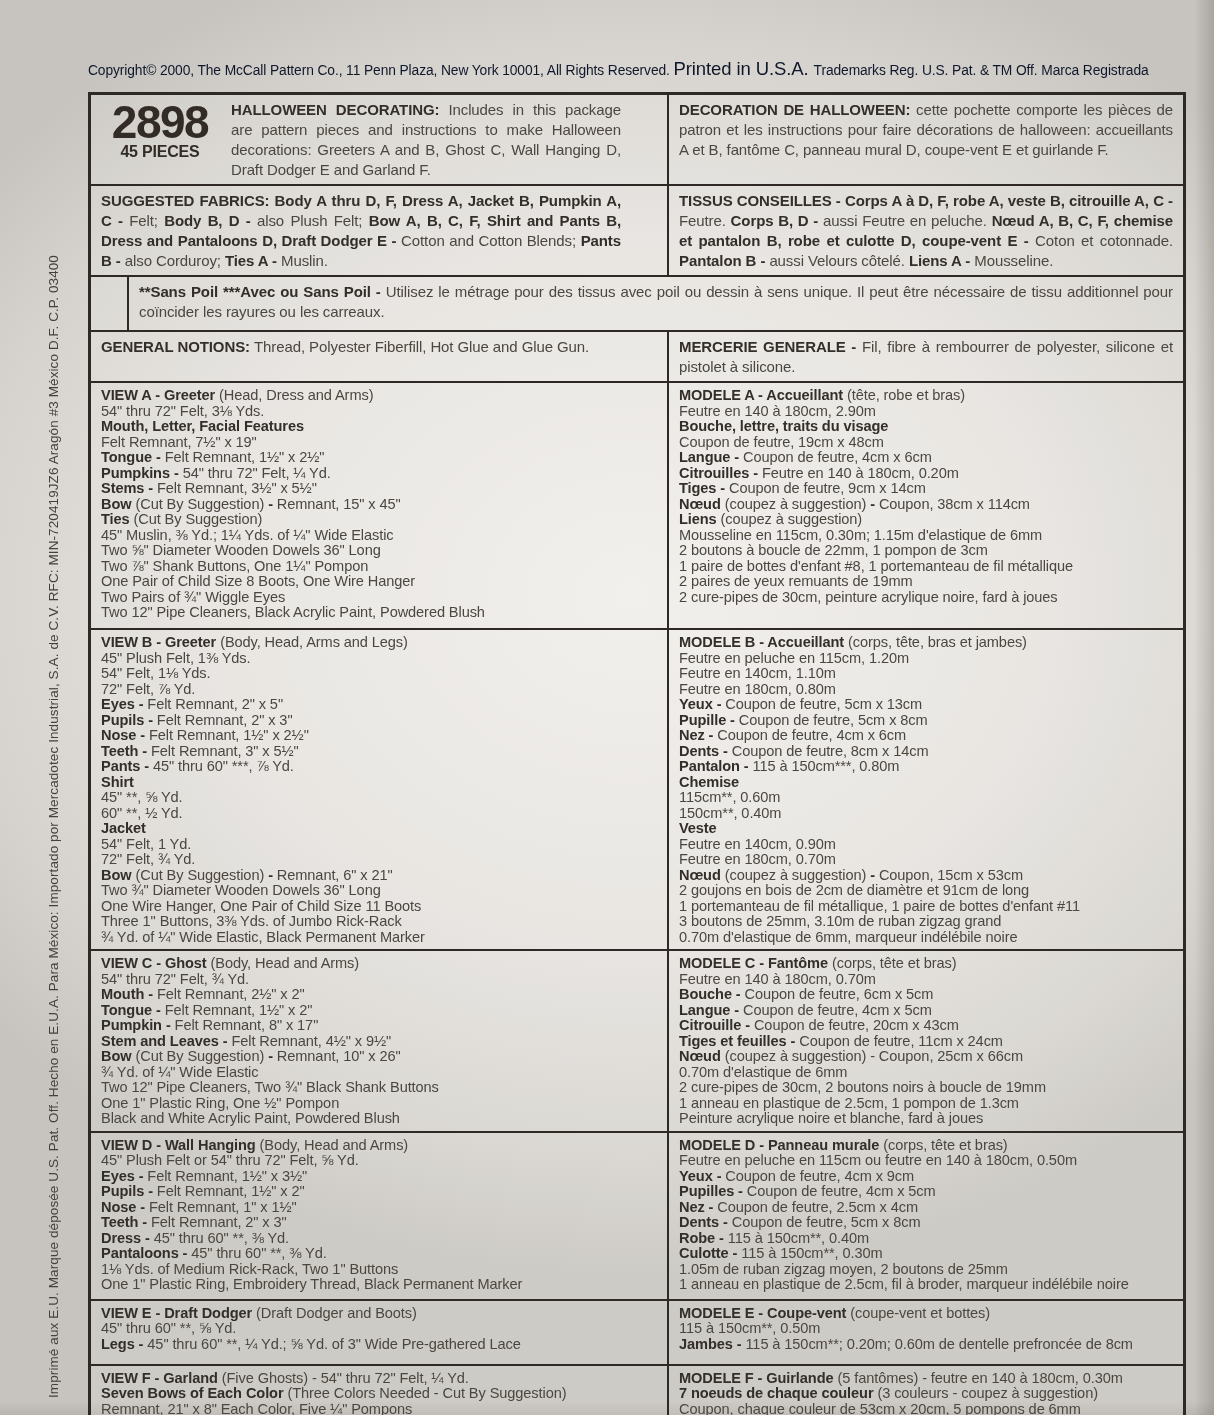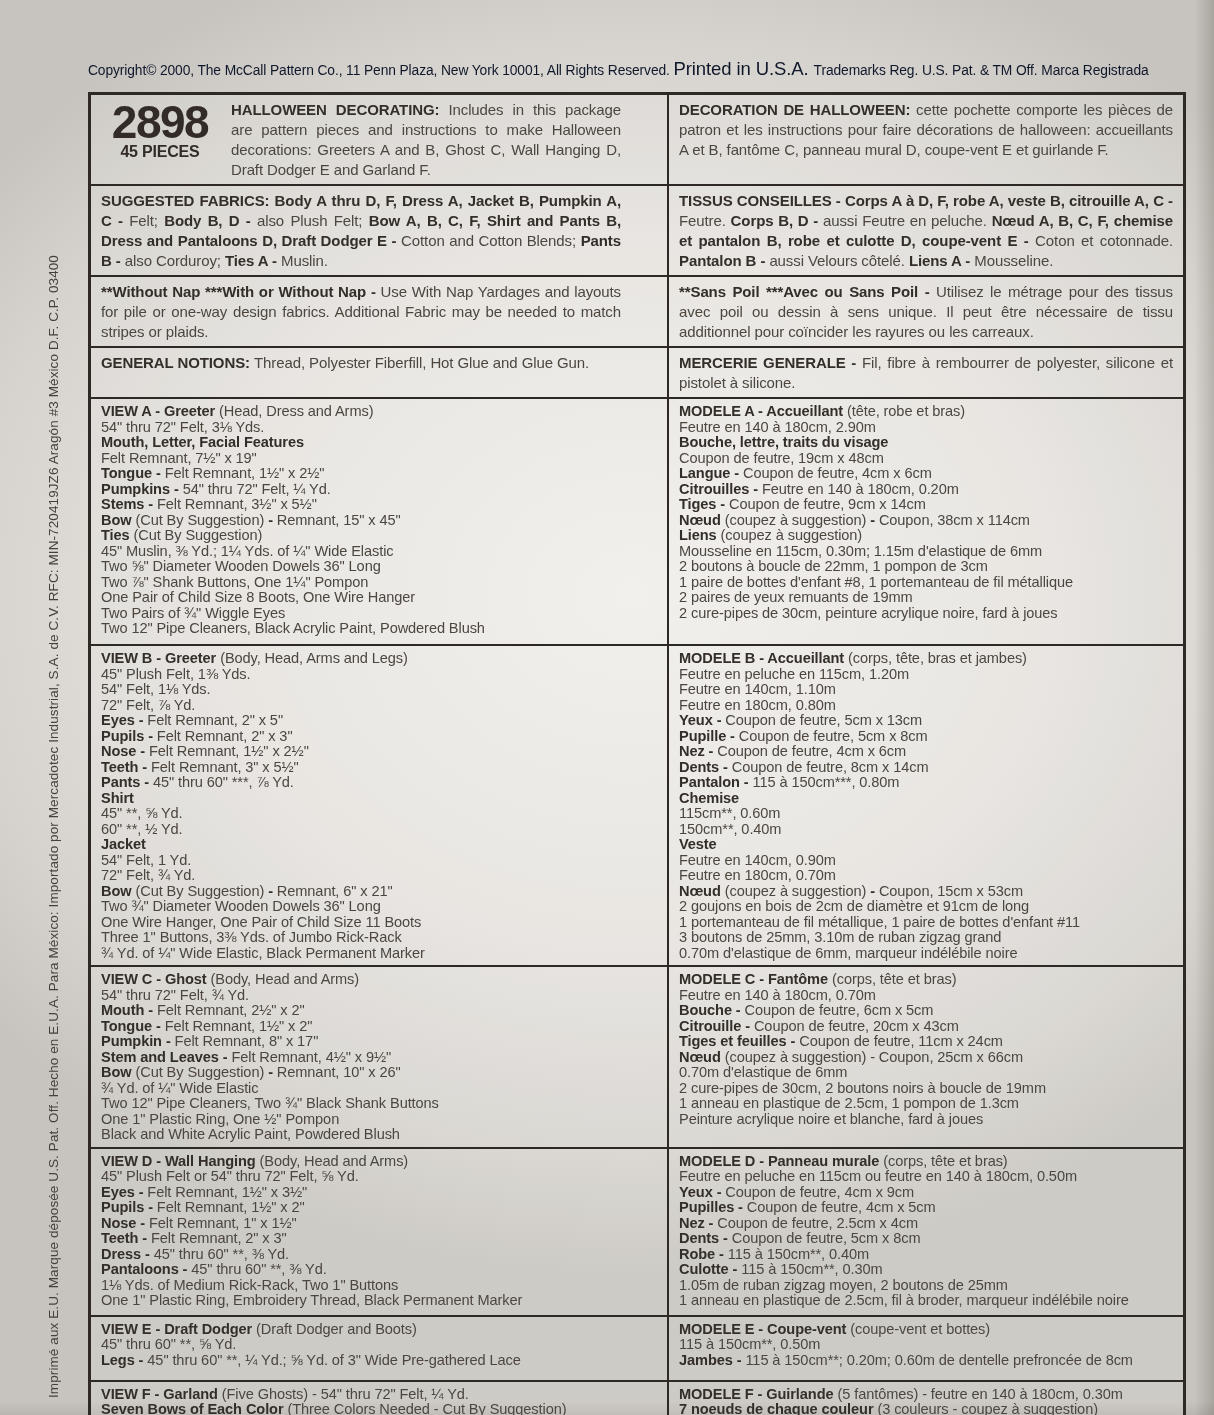--- a/index.html
+++ b/index.html
@@ -83,23 +83,20 @@
   <div class="row r-fabrics">
     <div class="cell en para">
         <div class="ln"><span class="b">SUGGESTED FABRICS: Body A thru D, F, Dress A, Jacket B, Pumpkin A, C - </span><span>Felt; </span><span class="b">Body B, D - </span><span>also Plush Felt; </span><span class="b">Bow A, B, C, F, Shirt and Pants B, Dress and Pantaloons D, Draft Dodger E - </span><span>Cotton and Cotton Blends; </span><span class="b">Pants B - </span><span>also Corduroy; </span><span class="b">Ties A - </span><span>Muslin.</span></div>
       </div>
     <div class="cell fr para">
         <div class="ln"><span class="b">TISSUS CONSEILLES - Corps A à D, F, robe A, veste B, citrouille A, C - </span><span>Feutre. </span><span class="b">Corps B, D - </span><span>aussi Feutre en peluche. </span><span class="b">Nœud A, B, C, F, chemise et pantalon B, robe et culotte D, coupe-vent E - </span><span>Coton et cotonnade. </span><span class="b">Pantalon B - </span><span>aussi Velours côtelé. </span><span class="b">Liens A - </span><span>Mousseline.</span></div>
       </div>
   </div>
 
   <div class="row r-nap">
-    <div class="cell en para">
-        <div class="ln"><span class="b">**Without Nap ***With or Without Nap - </span><span>Use With Nap Yardages and layouts for pile or one-way design fabrics. Additional Fabric may be needed to match stripes or plaids.</span></div>
-      </div>
     <div class="cell fr para">
         <div class="ln"><span class="b">**Sans Poil ***Avec ou Sans Poil - </span><span>Utilisez le métrage pour des tissus avec poil ou dessin à sens unique. Il peut être nécessaire de tissu additionnel pour coïncider les rayures ou les carreaux.</span></div>
       </div>
   </div>
 
   <div class="row r-notions">
     <div class="cell en para">
         <div class="ln"><span class="b">GENERAL NOTIONS: </span><span>Thread, Polyester Fiberfill, Hot Glue and Glue Gun.</span></div>
       </div>
     <div class="cell fr para">
@@ -201,20 +198,21 @@
         <div class="ln"><span class="b">Bow </span><span>(Cut By Suggestion) </span><span class="b">- </span><span>Remnant, 10" x 26"</span></div>
         <div class="ln"><span>¾ Yd. of ¼" Wide Elastic</span></div>
         <div class="ln"><span>Two 12" Pipe Cleaners, Two ¾" Black Shank Buttons</span></div>
         <div class="ln"><span>One 1" Plastic Ring, One ½" Pompon</span></div>
         <div class="ln"><span>Black and White Acrylic Paint, Powdered Blush</span></div>
       </div>
     <div class="cell fr">
         <div class="ln"><span class="b">MODELE C - Fantôme </span><span>(corps, tête et bras)</span></div>
         <div class="ln"><span>Feutre en 140 à 180cm, 0.70m</span></div>
         <div class="ln"><span class="b">Bouche - </span><span>Coupon de feutre, 6cm x 5cm</span></div>
+        <div class="ln"><span class="b">Langue - </span><span>Coupon de feutre, 4cm x 5cm</span></div>
         <div class="ln"><span class="b">Citrouille - </span><span>Coupon de feutre, 20cm x 43cm</span></div>
         <div class="ln"><span class="b">Tiges et feuilles - </span><span>Coupon de feutre, 11cm x 24cm</span></div>
         <div class="ln"><span class="b">Nœud </span><span>(coupez à suggestion) - Coupon, 25cm x 66cm</span></div>
         <div class="ln"><span>0.70m d'elastique de 6mm</span></div>
         <div class="ln"><span>2 cure-pipes de 30cm, 2 boutons noirs à boucle de 19mm</span></div>
         <div class="ln"><span>1 anneau en plastique de 2.5cm, 1 pompon de 1.3cm</span></div>
         <div class="ln"><span>Peinture acrylique noire et blanche, fard à joues</span></div>
       </div>
   </div>
 

